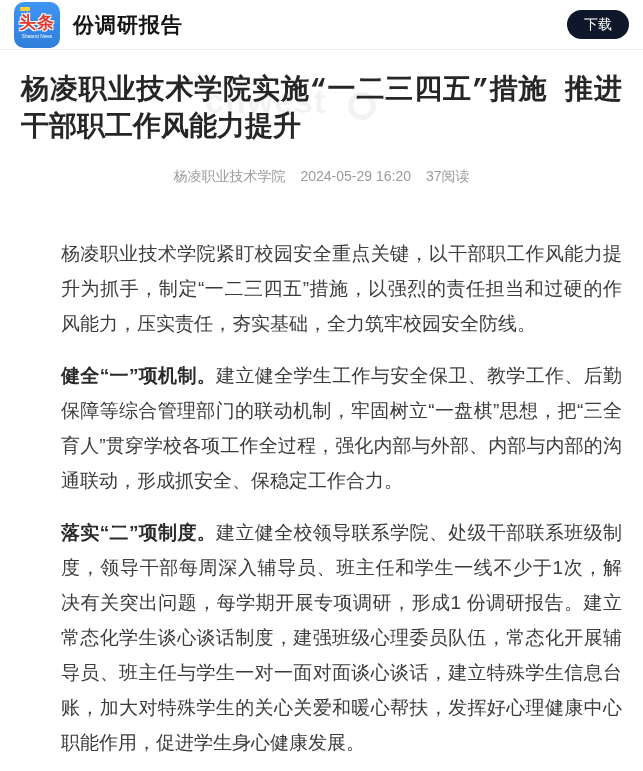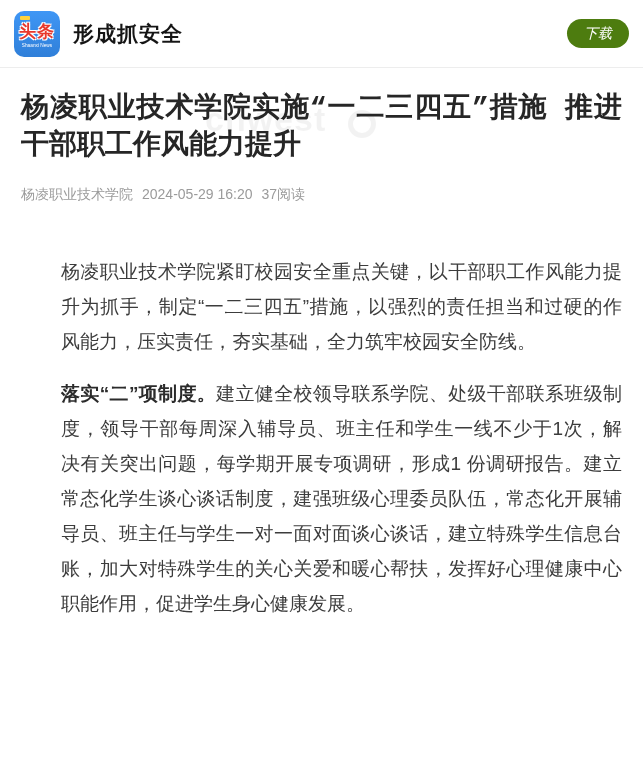--- a/index.html
+++ b/index.html
@@ -4,21 +4,21 @@
 <style>
   * { box-sizing: border-box; margin: 0; padding: 0; }
   html, body {
     width: 643px; height: 771px; overflow: hidden;
     background: #ffffff;
     font-family: "Liberation Sans", "DejaVu Sans", sans-serif;
   }
   
   .header {
     position: relative; z-index: 2;
-    height: 68px; background: #ffffff;
+    height: 50px; background: #ffffff;
     display: flex; align-items: center;
     padding: 0 14px;
     border-bottom: 1px solid #ededed;
   }
   .logo {
     width: 46px; height: 46px; border-radius: 10px;
     background: linear-gradient(180deg, #3f96f5, #2f7fd9);
     display: flex; flex-direction: column; align-items: center; justify-content: center;
     position: relative; flex: 0 0 auto;
   }
@@ -28,64 +28,64 @@
   }
   .logo-cn {
     font-size: 17px; font-weight: 900; color: #e8382d; line-height: 18px;
     letter-spacing: 1px; margin-top: 4px;
     text-shadow: -1px -1px 0 #fff, 1px -1px 0 #fff, -1px 1px 0 #fff, 1px 1px 0 #fff;
   }
   .logo-en { font-size: 5px; color: #ffffff; line-height: 8px; transform: scale(.95); white-space: nowrap; }
   .app-name { margin-left: 13px; font-size: 21px; font-weight: 700; color: #151515; letter-spacing: 1px; }
   .download-btn {
     margin-left: auto; width: 62px; height: 29px;
-    border: none; border-radius: 15px; background: #4d7c0f;
+    border: none; border-radius: 15px; background: #0f172a;
     color: #ffffff; font-size: 14px;
     display: flex; align-items: center; justify-content: center;
-    cursor: pointer; font-family: inherit; font-style: italic;
+    cursor: pointer; font-family: inherit;
   }
   
   .main { position: relative; padding: 22px 21px 0 21px; }
   .watermark {
     position: absolute; top: 32px; left: 205px; z-index: 0;
     color: rgba(0,0,0,0.05); pointer-events: none; white-space: nowrap;
   }
   .wm-top { font-size: 12px; font-style: italic; font-weight: 700; margin-left: 58px; line-height: 12px; }
   .wm-row { display: flex; align-items: flex-end; gap: 22px; }
   .wm-en { font-size: 34px; font-weight: 800; letter-spacing: 1px; line-height: 38px; }
   .wm-circle { width: 28px; height: 28px; border: 5px solid rgba(0,0,0,0.05); border-radius: 50%; flex: 0 0 auto; }
   .wm-cn { font-size: 27px; font-weight: 700; }
   .title {
     position: relative; z-index: 1;
     font-size: 28px; line-height: 37px; font-weight: 700; color: #262626;
     text-align: justify;
     font-family: Liberation Mono, monospace;
   }
   .byline {
     position: relative; z-index: 1;
-    margin-top: 20px; display: flex; align-items: center; gap: 9px;
-    font-size: 14px; color: #9b9b9b; line-height: 20px;
+    margin-top: 20px; display: flex; align-items: center; gap: 15px;
+    font-size: 14px; color: #9b9b9b; line-height: 20px; justify-content: center;
   }
   .content { margin-top: 50px; position: relative; z-index: 1; }
   .content p {
     font-size: 19px; line-height: 35px; color: #3c3c3c;
     text-align: justify; margin-bottom: 17px; margin-left: 40px;
   }
   .lead { font-weight: 700; color: #2b2b2b; }
 </style>
 </head>
 <body>
 
 <div class="header">
   <div class="logo">
     <span class="logo-badge"></span>
     <span class="logo-cn">头条</span>
     <span class="logo-en">Shaanxi News</span>
   </div>
-  <div class="app-name">形成抓安全</div>
+  <div class="app-name">份调研报告</div>
   <button class="download-btn">下载</button>
 </div>
 
 <div class="main">
   <div class="watermark">
     <div class="wm-row">
       <span class="wm-en">cnwest</span>
       <span class="wm-circle"></span>
     </div>
   </div>
@@ -93,15 +93,16 @@
   <h1 class="title">杨凌职业技术学院实施“一二三四五”措施 推进干部职工作风能力提升</h1>
 
   <div class="byline">
     <span>杨凌职业技术学院</span>
     <span>2024-05-29 16:20</span>
     <span>37阅读</span>
   </div>
 
   <div class="content">
     <p><span class="lead"></span><span>杨凌职业技术学院紧盯校园安全重点关键，以干部职工作风能力提升为抓手，制定“一二三四五”措施，以强烈的责任担当和过硬的作风能力，压实责任，夯实基础，全力筑牢校园安全防线。</span></p>
+    <p><span class="lead">健全“一”项机制。</span><span>建立健全学生工作与安全保卫、教学工作、后勤保障等综合管理部门的联动机制，牢固树立“一盘棋”思想，把“三全育人”贯穿学校各项工作全过程，强化内部与外部、内部与内部的沟通联动，形成抓安全、保稳定工作合力。</span></p>
     <p><span class="lead">落实“二”项制度。</span><span>建立健全校领导联系学院、处级干部联系班级制度，领导干部每周深入辅导员、班主任和学生一线不少于1次，解决有关突出问题，每学期开展专项调研，形成1 份调研报告。建立常态化学生谈心谈话制度，建强班级心理委员队伍，常态化开展辅导员、班主任与学生一对一面对面谈心谈话，建立特殊学生信息台账，加大对特殊学生的关心关爱和暖心帮扶，发挥好心理健康中心职能作用，促进学生身心健康发展。</span></p>
   </div>
 </div>
 
 </body></html>

